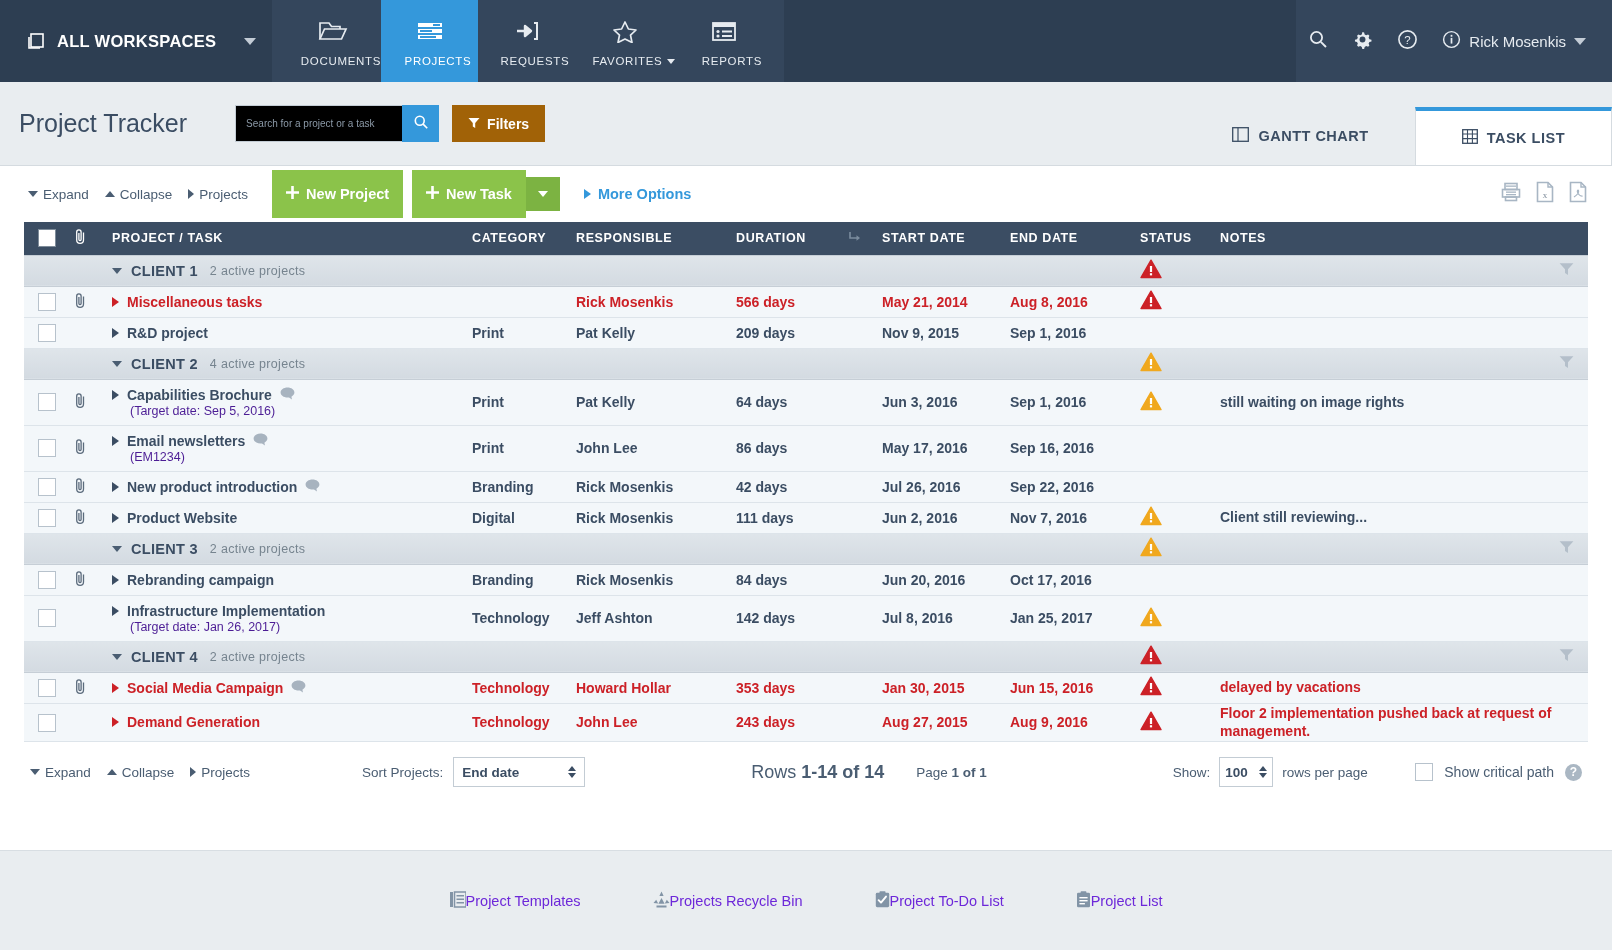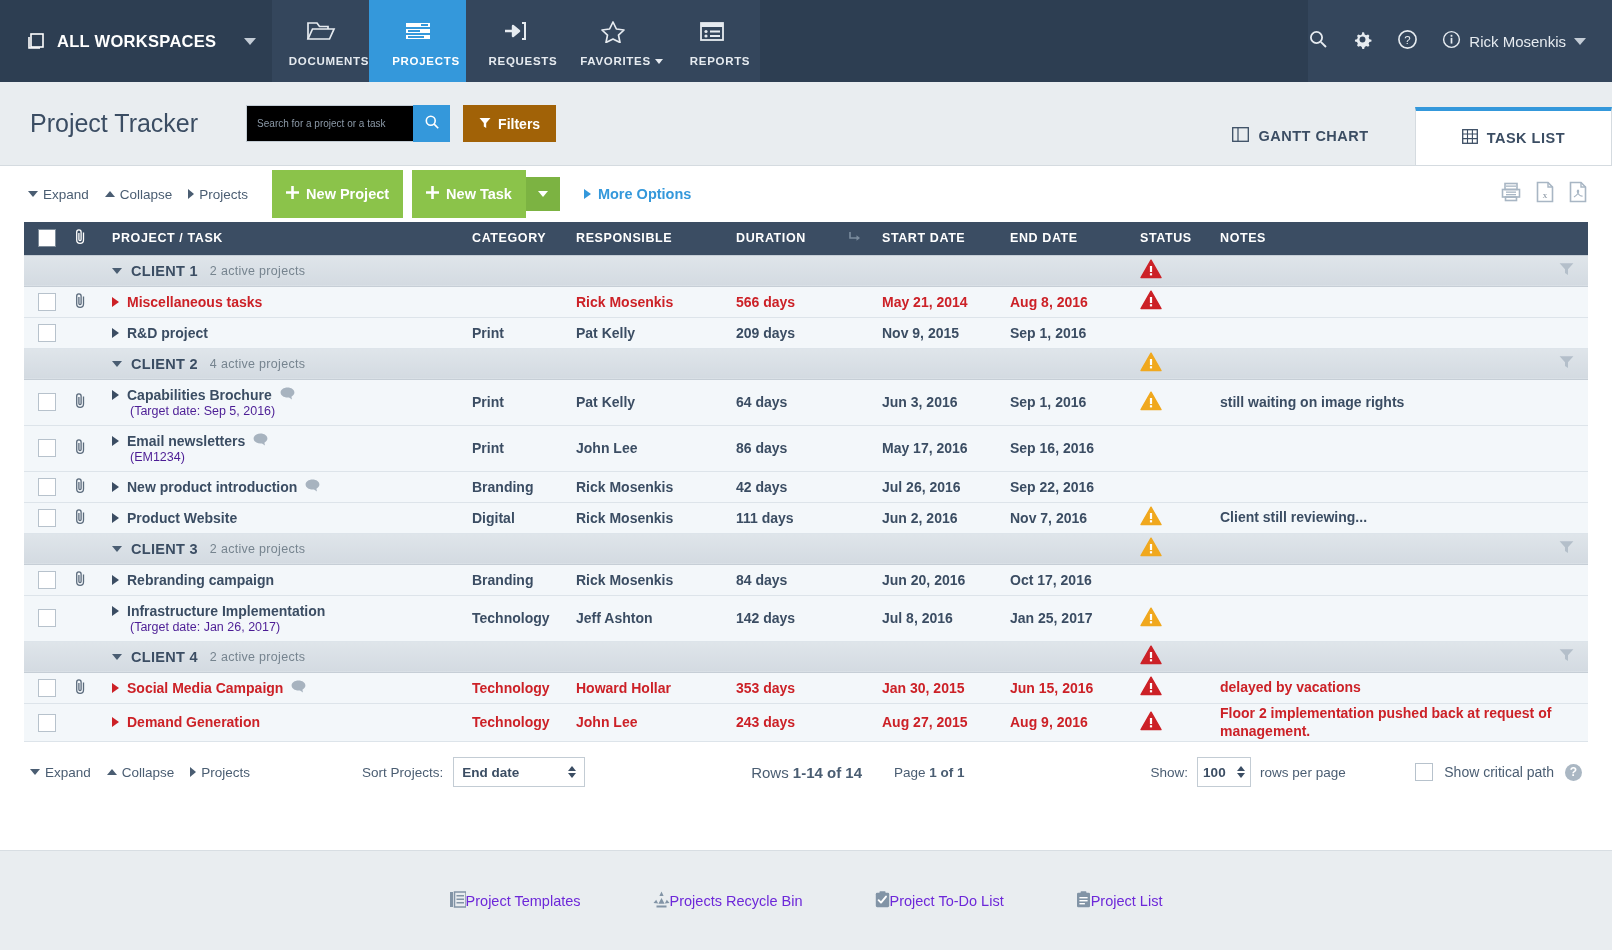--- a/index.html
+++ b/index.html
@@ -11,20 +11,21 @@
     -webkit-font-smoothing: antialiased;
   }
 
   
   .topnav {
     height: 82px;
     background: #34465c;
     display: flex;
     align-items: stretch;
     position: relative;
+    gap: 12px;
   }
   .ws-block {
     width: 272px;
     background: #2d3e52;
     display: flex;
     align-items: center;
     padding: 0 16px 0 26px;
     color: #fff;
   }
   .ws-icon { margin-right: 11px; display:flex; align-items:center; }
@@ -42,40 +43,40 @@
   .navitem {
     width: 97px;
     display: flex; flex-direction: column;
     align-items: center; justify-content: center;
     color: #e6ebf0; gap: 8px;
     padding-top: 4px;
   }
   .navitem.wide { width: 100px; }
   .navitem.active { background: #3498db; color: #fff; }
   .navitem .lbl {
-    font-size: 11.5px; letter-spacing: .7px; font-weight: 700;
+    font-size: 11.5px; letter-spacing: .7px; font-weight: 400;
     display: flex; align-items: center; gap: 4px; margin-left: 17px;
   }
   .navitem .lbl .caret-down { border-top-color: #e6ebf0; border-left-width:4px; border-right-width:4px; border-top-width:5px; }
   .nav-spacer { flex: 1; background: #2d3e52; }
   .nav-right {
     display: flex; align-items: center; gap: 24px;
     padding-right: 26px; color: #e6ebf0;
   }
   .nav-right .usr {
     display: flex; align-items: center; gap: 8px;
     font-size: 15px;
   }
 
   
   .pagehead {
     height: 84px;
     background: #e9edf0;
     display: flex; align-items: center;
-    padding-left: 30px;
+    padding-left: 19px;
     position: relative;
     border-bottom: 1px solid #d5dbe0;
   }
   .pagetitle {
     font-size: 25px; color: #3b4d63; font-weight: normal;
     margin-right: 48px;
   }
   .searchwrap { display: flex; height: 37px; }
   .searchwrap input {
     width: 167px; border: 1px solid #c3ccd4; border-right: none;
@@ -206,21 +207,21 @@
   .sortlabel { font-size: 13.5px; color: #4a5d72; }
   .selbox {
     width: 132px; height: 30px; border: 1px solid #c3ccd4; background: #fff;
     display: flex; align-items: center; padding: 0 8px;
     font-size: 13.5px; color: #3b4d63; font-weight: bold; cursor: pointer;
   }
   .spin { margin-left: auto; display: flex; flex-direction: column; gap: 2px; }
   .spin .tri-u, .spin .tri-d { border-left-width:4px;border-right-width:4px; }
   .spin .tri-u { border-bottom-width:5px; border-bottom-color:#3b4d63; }
   .spin .tri-d { border-top-width:5px; border-top-color:#3b4d63; }
-  .rowsinfo { margin-left: 166px; font-size: 15px; color: #4a5d72; }
+  .rowsinfo { margin-left: 166px; font-size: 18px; color: #4a5d72; }
   .pageinfo { margin-left: 32px; font-size: 13.5px; color: #4a5d72; }
   .showwrap { margin-left: 186px; display: flex; align-items: center; gap: 9px; }
   .numbox {
     width: 54px; height: 30px; border: 1px solid #c3ccd4; background: #fff;
     display: flex; align-items: center; padding: 0 5px;
     font-size: 13.5px; color: #3b4d63; font-weight: bold;
   }
   .critwrap { margin-left: auto; display: flex; align-items: center; gap: 11px; }
   .critlabel { font-size: 14px; color: #4a5d72; }
   .qmark {

